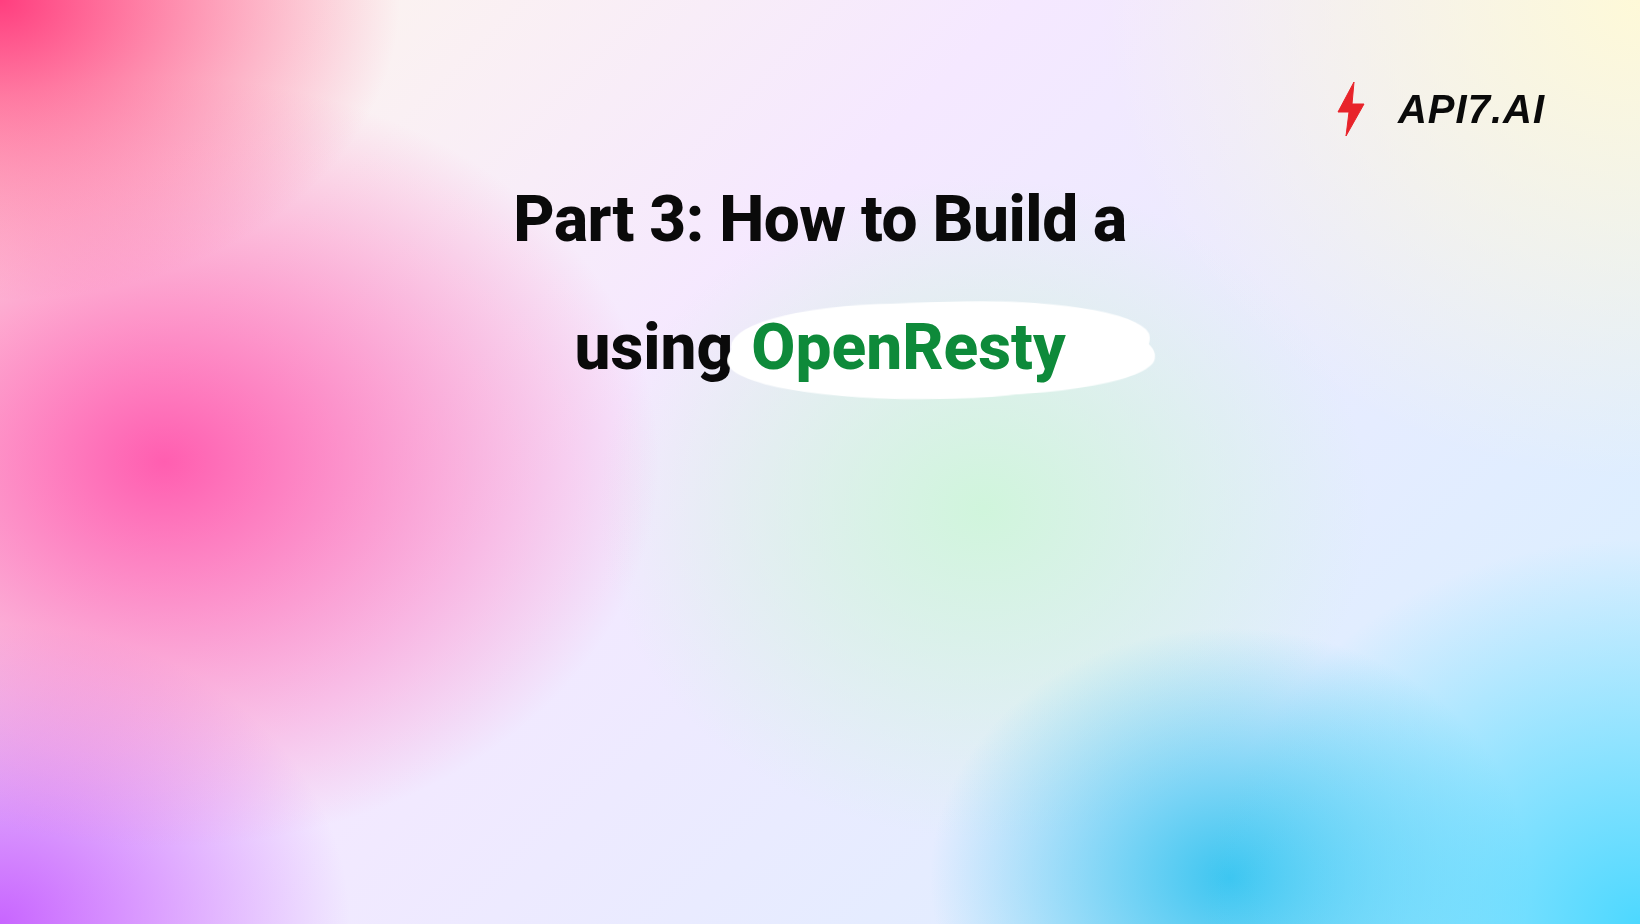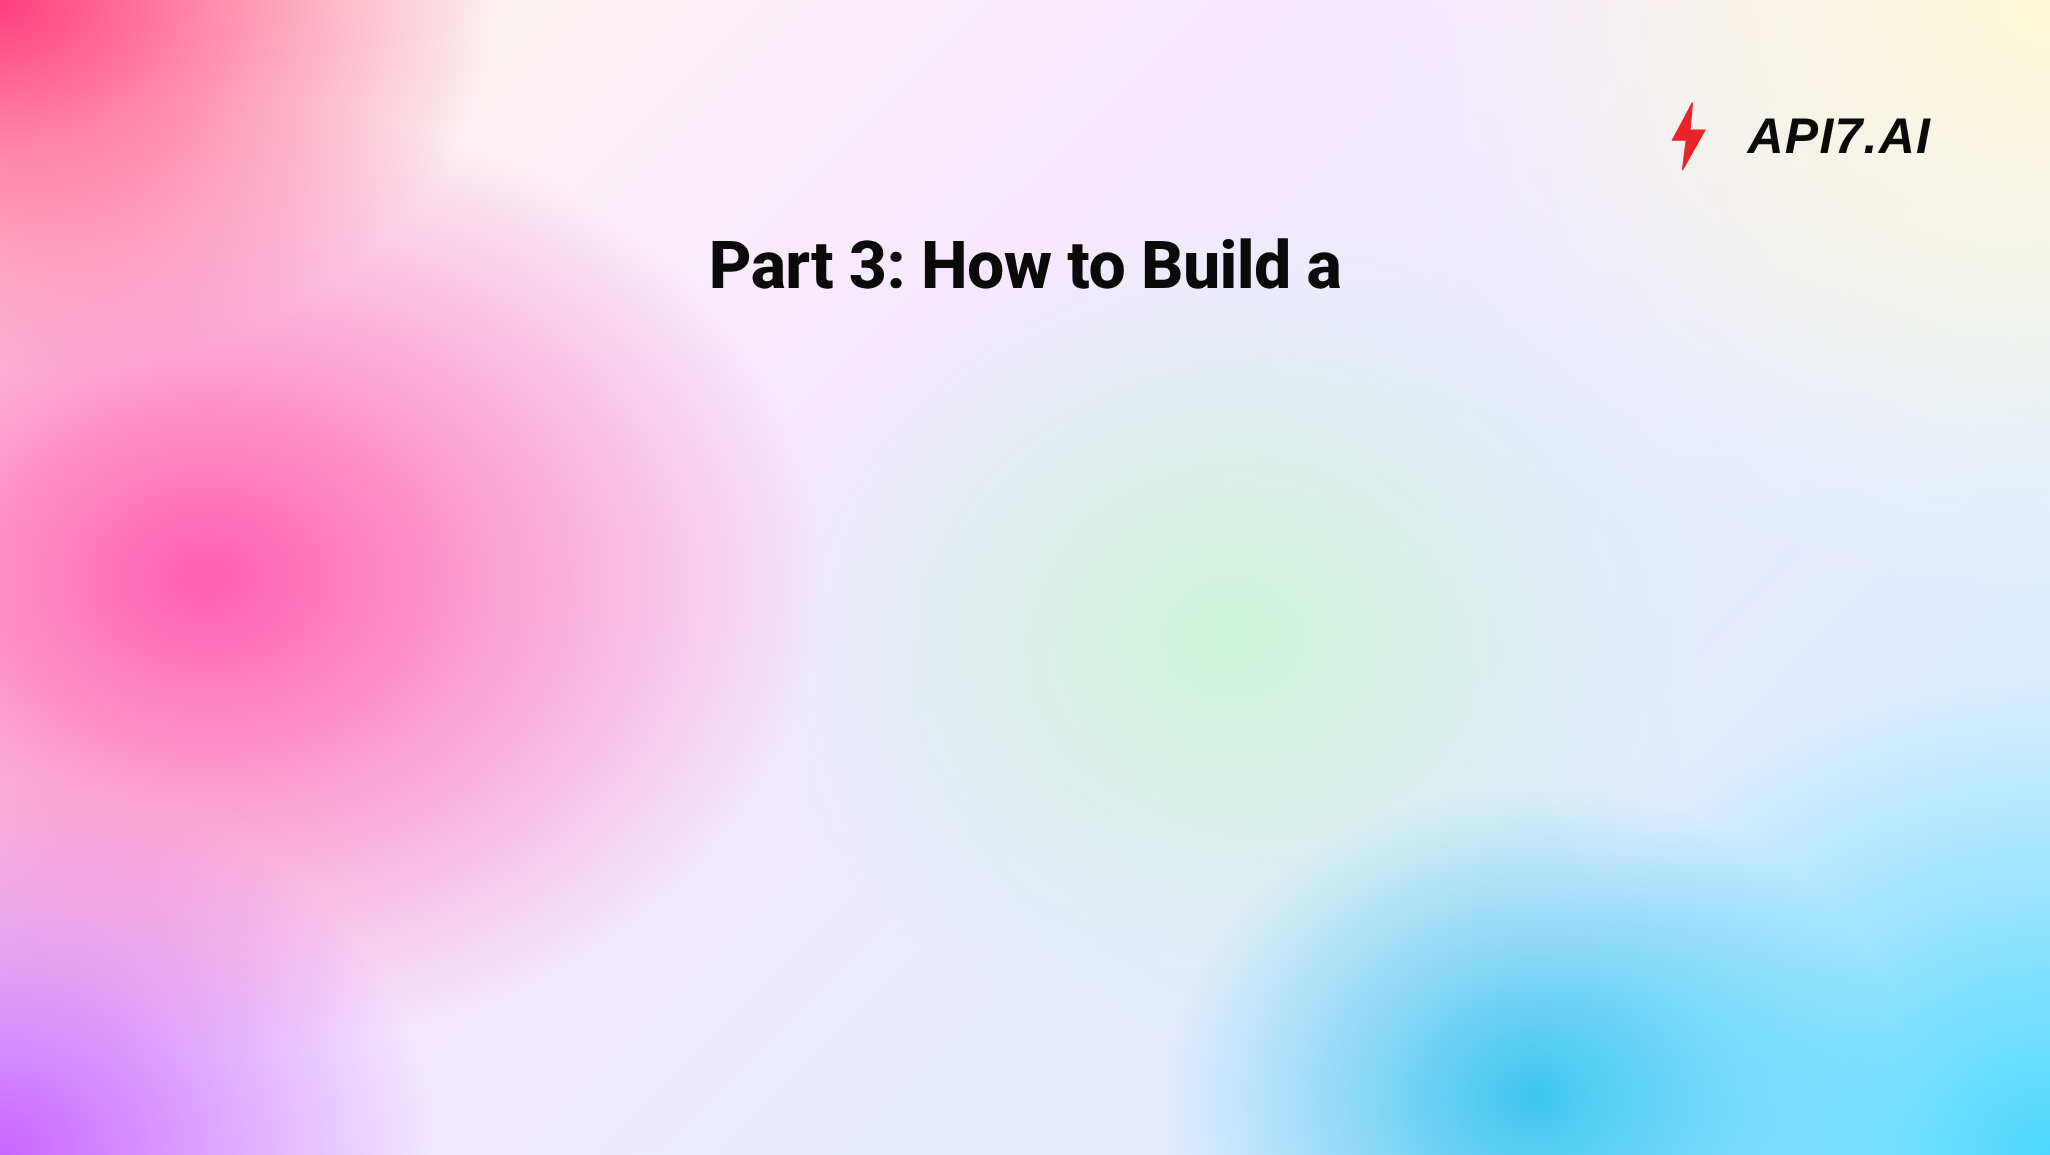--- a/index.html
+++ b/index.html
@@ -59,21 +59,21 @@
     .content {
       position: absolute;
       top: 175px;
       left: 0;
       width: 100%;
       text-align: center;
       padding: 0 180px;
     }
 
     .title-line {
-      font-size: 53px;
+      font-size: 64px;
       font-weight: 800;
       color: #0a0a0a;
       line-height: 1.4;
       margin-bottom: 45px;
       letter-spacing: -0.5px;
     }
 
     .title-line-3 {
       display: inline-flex;
       align-items: baseline;
@@ -128,14 +128,19 @@
 <div class="logo">
   <svg class="logo-mark" viewBox="0 0 38 58">
     <path d="M 22 2 L 6 32 L 17 32 L 14 56 L 32 24 L 20 24 Z" fill="#e8232a" stroke="#e8232a" stroke-width="1"></path>
   </svg>
   <span class="logo-text">API7.AI</span>
 </div>
 
 <div class="content">
   <div class="title-line">Part 3: How to Build a</div>
   <div class="title-line-3">
+    <span>using</span>
+    <span class="highlight-wrap">
+      <span class="highlight-bg"></span>
+      <span class="highlight-text">OpenResty</span>
+    </span>
   </div>
 </div>
 
 </body></html>

